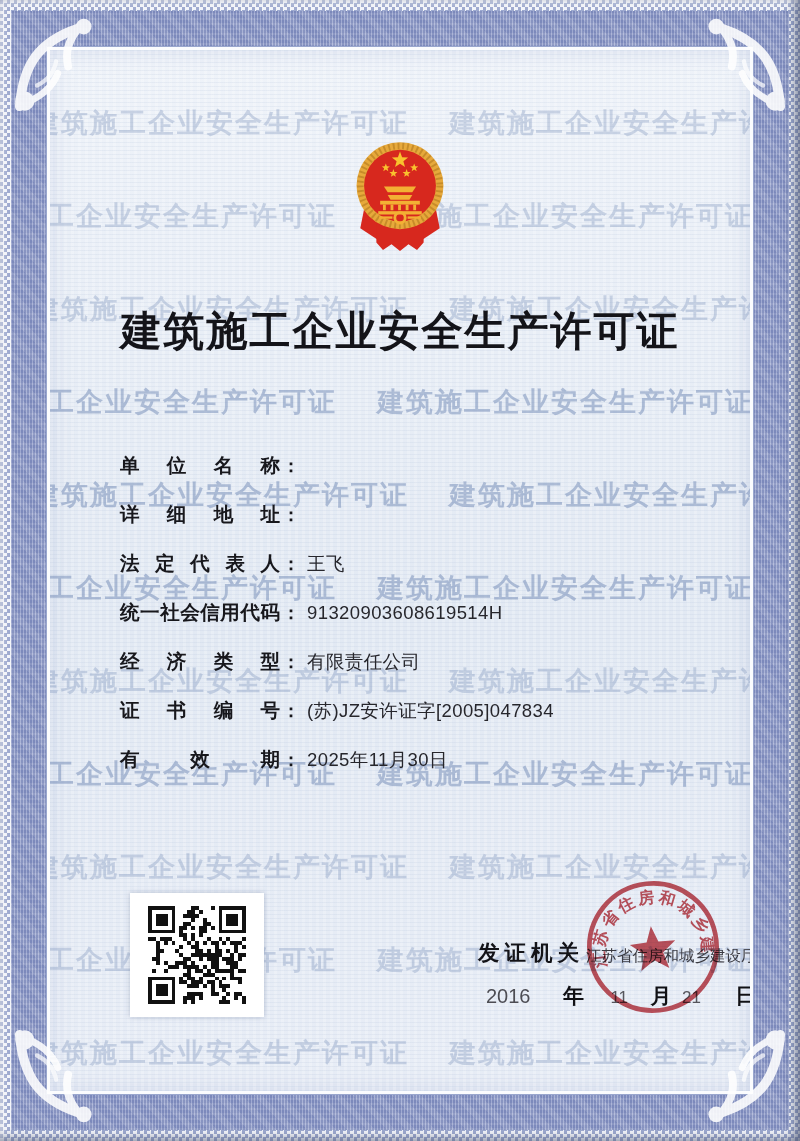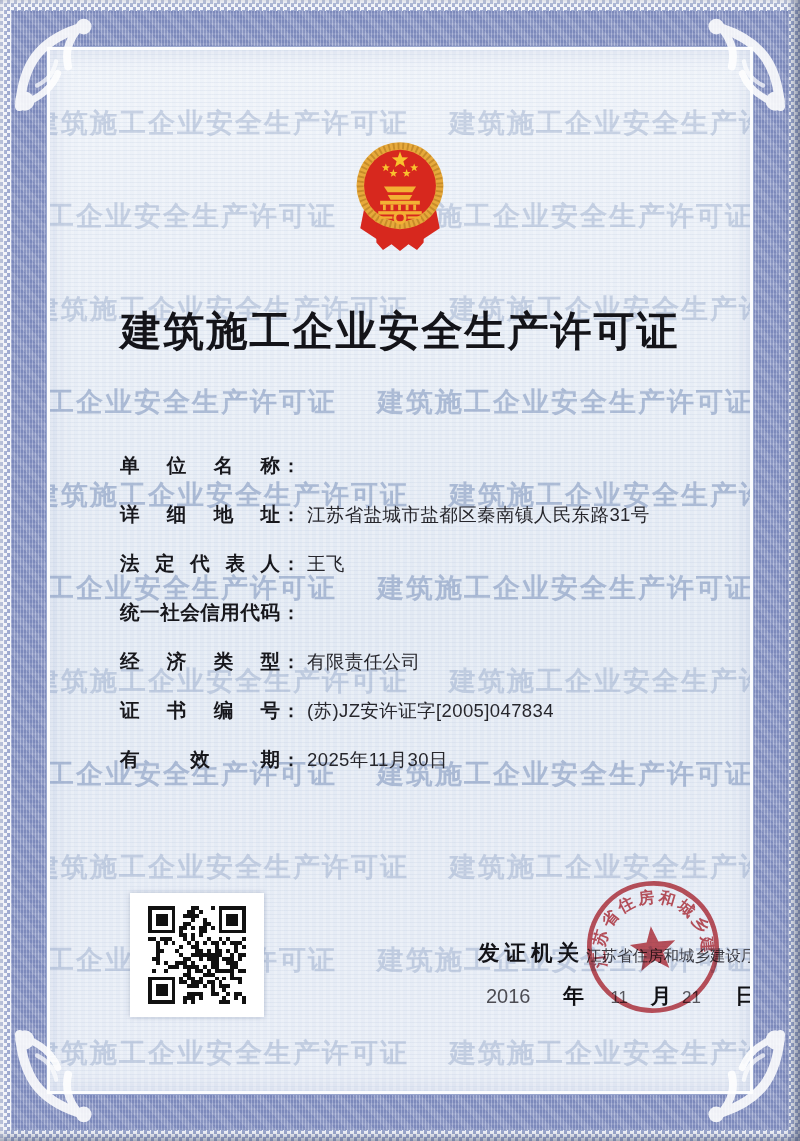--- a/index.html
+++ b/index.html
@@ -211,21 +211,20 @@
             <span class="field-sep">：</span>
         </div>
         <div class="field-row">
           <span class="field-label">
               <span>详</span>
               <span>细</span>
               <span>地</span>
               <span>址</span>
             </span>
             <span class="field-sep">：</span>
-            <span class="field-value">江苏省盐城市盐都区秦南镇人民东路31号</span>
         </div>
         <div class="field-row">
           <span class="field-label">
               <span>法</span>
               <span>定</span>
               <span>代</span>
               <span>表</span>
               <span>人</span>
             </span>
             <span class="field-sep">：</span>
@@ -236,20 +235,21 @@
               <span>统</span>
               <span>一</span>
               <span>社</span>
               <span>会</span>
               <span>信</span>
               <span>用</span>
               <span>代</span>
               <span>码</span>
             </span>
             <span class="field-sep">：</span>
+            <span class="field-value">91320903608619514H</span>
         </div>
         <div class="field-row">
           <span class="field-label">
               <span>经</span>
               <span>济</span>
               <span>类</span>
               <span>型</span>
             </span>
             <span class="field-sep">：</span>
             <span class="field-value">有限责任公司</span>

